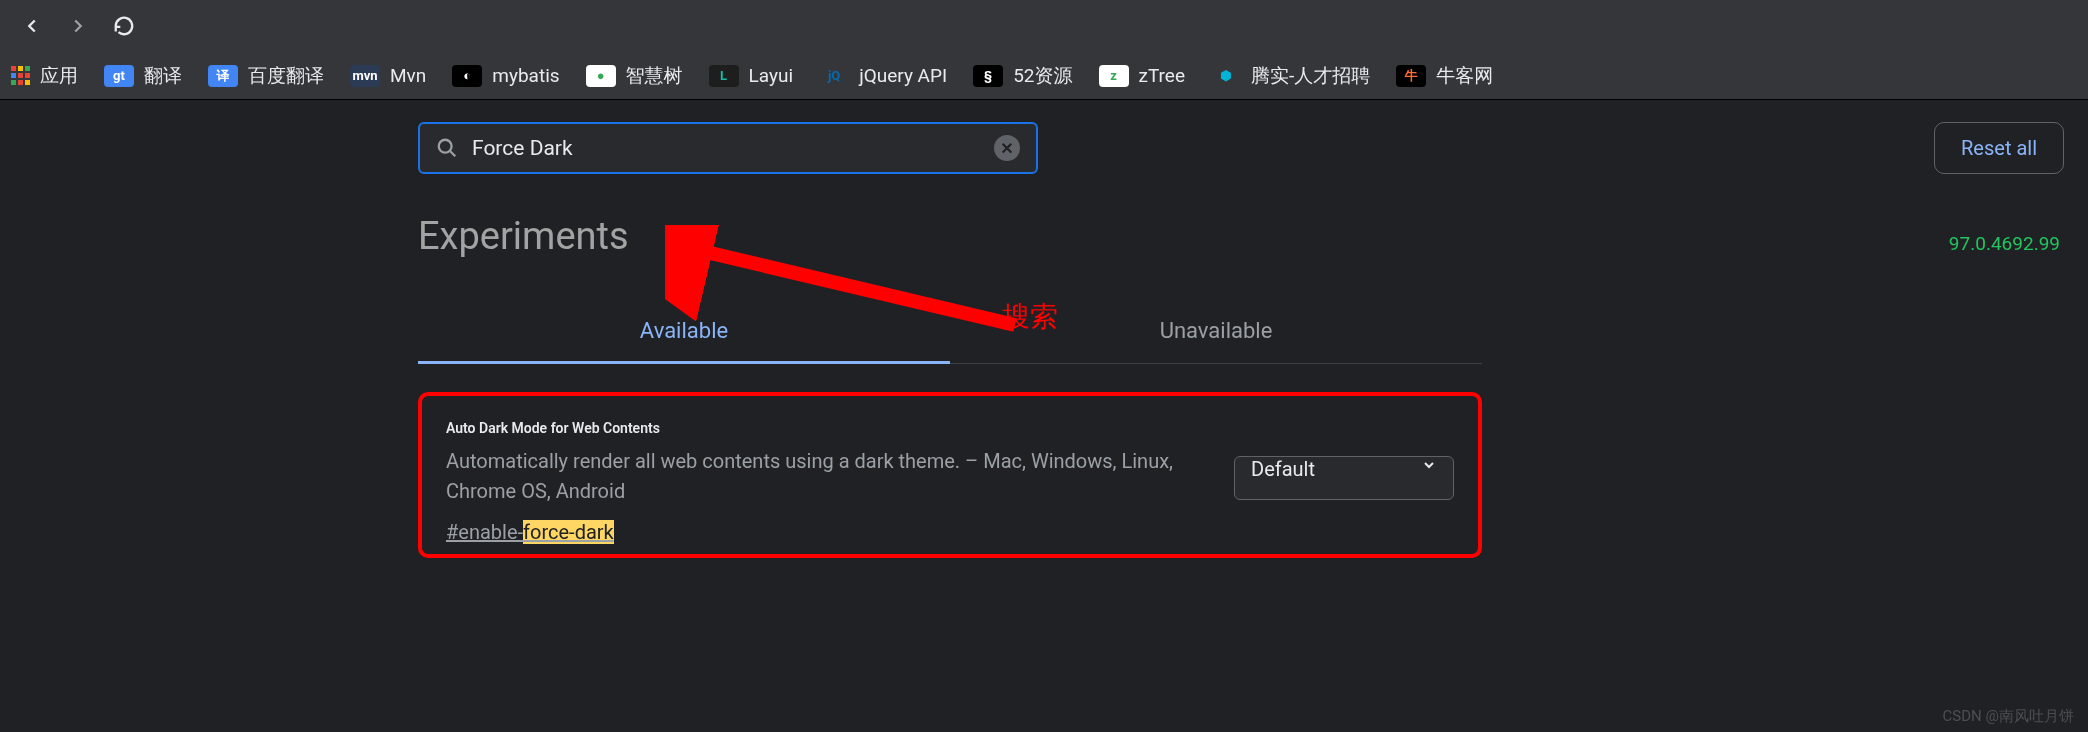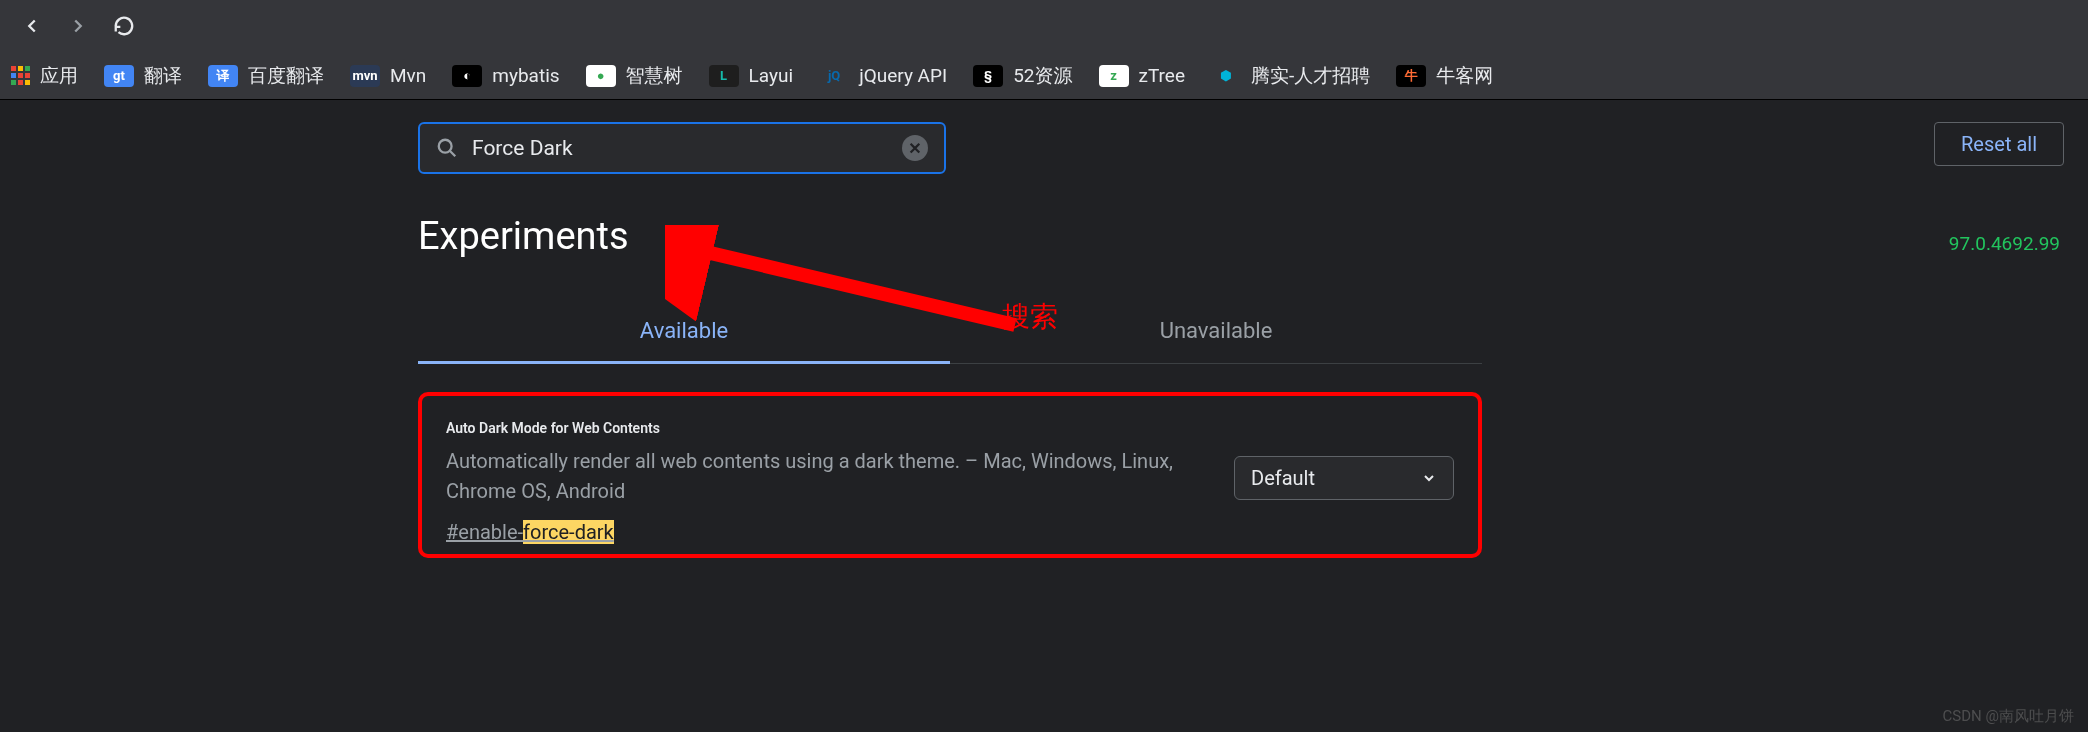--- a/index.html
+++ b/index.html
@@ -22,41 +22,41 @@
 .apps-icon { display:grid; grid-template-columns:repeat(3,5px); grid-template-rows:repeat(3,5px); gap:2px; }
 .apps-icon span { background:#ea4335; }
 .apps-icon span:nth-child(2){background:#fbbc04;} .apps-icon span:nth-child(3){background:#34a853;}
 .apps-icon span:nth-child(4){background:#4285f4;} .apps-icon span:nth-child(6){background:#ea4335;}
 .apps-icon span:nth-child(7){background:#34a853;} .apps-icon span:nth-child(9){background:#fbbc04;}
 
 
 .page { background:#202124; position:relative; height:calc(100% - 100px); }
 .content { max-width:1064px; margin:0 0 0 418px; padding-top:22px; }
 .search-row { display:flex; align-items:center; gap:24px; }
-.search-box { width:528px; height:52px; border:2px solid #1a73e8; border-radius:6px; background:#292a2d; display:flex; align-items:center; padding:0 16px; gap:14px; }
+.search-box { width:620px; height:52px; border:2px solid #1a73e8; border-radius:6px; background:#292a2d; display:flex; align-items:center; padding:0 16px; gap:14px; }
 .search-box input { flex:1; background:transparent; border:none; outline:none; color:#e8eaed; font-size:21px; }
 .search-box .si { color:#9aa0a6; }
 .clear-btn { width:26px; height:26px; border-radius:50%; background:#5f6368; display:flex; align-items:center; justify-content:center; color:#202124; cursor:pointer; font-size:16px; font-weight:bold; }
-.reset-btn { position:absolute; right:24px; top:22px; height:44px; padding:0 26px; border:1px solid #5f6368; border-radius:4px; background:transparent; color:#8ab4f8; font-size:20px; cursor:pointer; }
+.reset-btn { position:absolute; right:24px; top:22px; height:52px; padding:0 26px; border:1px solid #5f6368; border-radius:10px; background:transparent; color:#8ab4f8; font-size:20px; cursor:pointer; }
 
 .title-row { display:flex; align-items:baseline; justify-content:space-between; margin-top:40px; }
-h1 { font-size:38px; font-weight:400; color:#ffffff; }
+h1 { font-size:38px; font-weight:400; color:#a3a3a3; }
 .version { color:#22c55e; font-size:19px; position:absolute; right:28px; top:132px; }
 
 .tabs { display:flex; margin-top:42px; border-bottom:1px solid #3c4043; }
 .tab { flex:1; text-align:center; padding:18px 0; font-size:22px; color:#9aa0a6; cursor:pointer; }
 .tab.active { color:#8ab4f8; border-bottom:3px solid #8ab4f8; margin-bottom:-1px; }
 
 .flag-card { margin-top:28px; border:4px solid #ff0000; border-radius:10px; padding:24px 24px 10px 24px; display:flex; gap:40px; align-items:flex-start; }
 .flag-text { flex:1; }
 .flag-title { font-size:14px; font-weight:600; color:#e8eaed; margin-bottom:10px; }
 .flag-desc { font-size:20px; color:#9aa0a6; line-height:1.5; margin-bottom:14px; }
 .flag-id { font-size:20px; color:#9aa0a6; text-decoration:underline;margin-top:25px; }
 .flag-id .hl { background:#fdd663; color:#202124; }
-.flag-select { width:220px; height:44px; background:#292a2d; border:1px solid #5f6368; border-radius:6px; display:flex; align-items:center; justify-content:space-between; padding:0 16px; font-size:20px; color:#e8eaed; cursor:pointer; margin-top:36px; }
+.flag-select { width:220px; height:44px; background:#292a2d; border:1px solid #5f6368; border-radius:6px; display:flex; justify-content:space-between; padding:0 16px; font-size:20px; color:#e8eaed; cursor:pointer; margin-top:36px; }
 
 
 .arrow-wrap { position:absolute; left:665px; top:125px; pointer-events:none; }
 .arrow-svg { width:370px; height:130px; }
 .anno-text { position:absolute; left:1002px; top:198px; color:#ff0000; font-size:28px; }
 
 .watermark { position:absolute; right:14px; bottom:6px; color:#6b6b6b; font-size:15px; opacity:.6; }
 </style>
 </head>
 <body>

